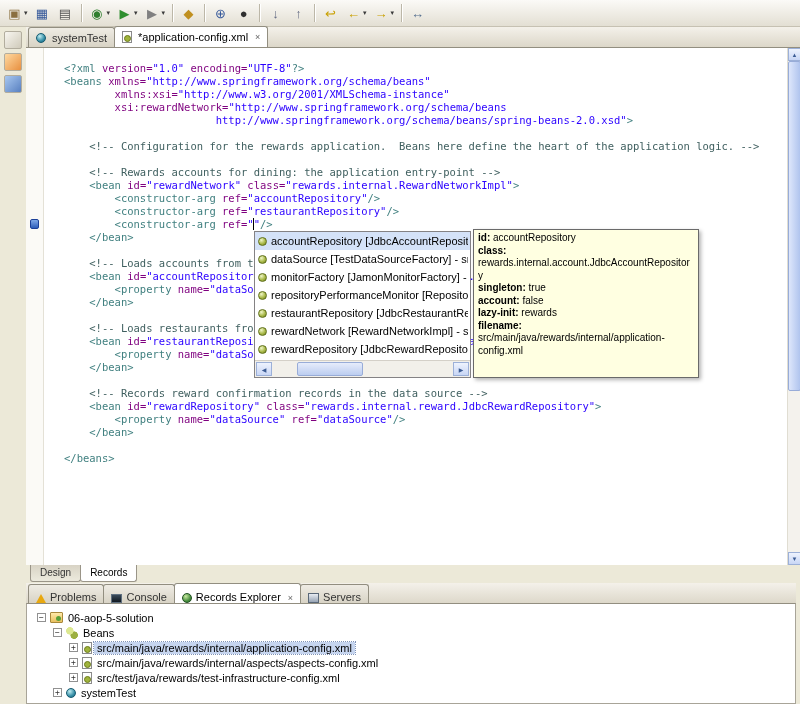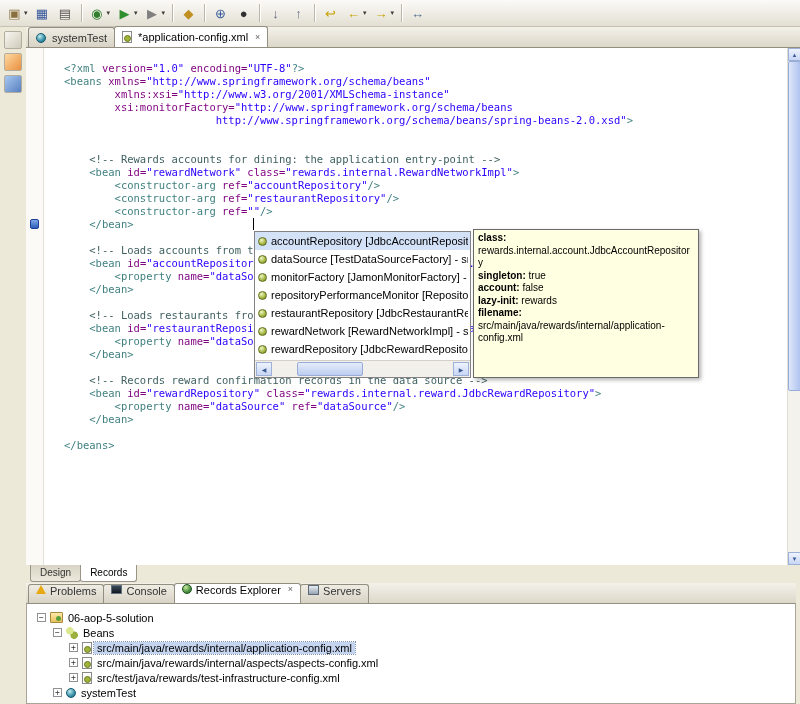--- a/index.html
+++ b/index.html
@@ -78,21 +78,21 @@
   #modetabs{position:absolute;left:26px;top:565px;right:0;height:36px;background:#ece9d8;
     display:flex;align-items:flex-start;padding-left:4px}
   .mtab{font-size:10px;padding:2px 9px 3px;border:1px solid #9a9588;border-top:none;
     border-radius:0 0 3px 3px;margin-right:-1px;background:linear-gradient(#d8d3c5,#eceadd);color:#333}
   .mtab.active{background:#fff;color:#000;position:relative;z-index:2}
 
   
   #bottom-panel{position:absolute;left:26px;top:583px;right:4px;bottom:0}
   #bottom-tabbar{height:20px;display:flex;align-items:flex-end;padding-left:2px;
     background:linear-gradient(#f4f1ea,#ddd8ca)}
-  .btab{height:19px;display:flex;align-items:flex-start;gap:4px;padding:0 7px;font-size:11px;color:#333;
+  .btab{height:19px;display:flex;align-items:flex-end;gap:4px;padding:0 7px;font-size:11px;color:#333;
     border:1px solid #928e80;border-bottom:none;border-radius:3px 3px 0 0;margin-right:-1px;
     background:linear-gradient(#efece4,#d8d3c5);white-space:nowrap}
   .btab.active{background:#fff;color:#000;height:20px;position:relative;z-index:2}
   #tree-area{position:absolute;left:0;top:20px;right:0;bottom:0;background:#fff;
     border:1px solid #a8a498;border-top:1px solid #928e80}
   #spring-explorer-tree{padding-top:6px}
   .tree-row{height:15px;display:flex;align-items:center;font-size:11px;white-space:nowrap}
   .tree-exp{width:9px;height:9px;border:1px solid #919191;background:#fff;font-size:8px;line-height:7px;
     text-align:center;margin-right:4px;flex:none;color:#333;font-family:"DejaVu Sans Mono",monospace}
   .tree-label{padding:0 3px;color:#000}
@@ -204,23 +204,24 @@
 
 <div id="editor">
   <div id="ruler">
     <div id="cursor-marker"></div>
   </div>
   <div id="codewrap">
     <div id="code-content">
         <div class="ln"><span class="tk-pi">&lt;?xml </span><span class="tk-attr">version=</span><span class="tk-val">"1.0"</span><span class="tk-plain"> </span><span class="tk-attr">encoding=</span><span class="tk-val">"UTF-8"</span><span class="tk-pi">?&gt;</span></div>
         <div class="ln"><span class="tk-tag">&lt;beans </span><span class="tk-attr">xmlns=</span><span class="tk-val">"http://www.springframework.org/schema/beans"</span></div>
         <div class="ln"><span class="tk-plain">        </span><span class="tk-attr">xmlns:xsi=</span><span class="tk-val">"http://www.w3.org/2001/XMLSchema-instance"</span></div>
-        <div class="ln"><span class="tk-plain">        </span><span class="tk-attr">xsi:monitorFactory=</span><span class="tk-val">"http://www.springframework.org/schema/beans</span></div>
+        <div class="ln"><span class="tk-plain">        </span><span class="tk-attr">xsi:rewardNetwork=</span><span class="tk-val">"http://www.springframework.org/schema/beans</span></div>
         <div class="ln"><span class="tk-plain">                        </span><span class="tk-val">http://www.springframework.org/schema/beans/spring-beans-2.0.xsd"</span><span class="tk-tag">&gt;</span></div>
         <div class="ln"></div>
+        <div class="ln"><span class="tk-plain">    </span><span class="tk-comment">&lt;!-- Configuration for the rewards application.  Beans here define the heart of the application logic. --&gt;</span></div>
         <div class="ln"></div>
         <div class="ln"><span class="tk-plain">    </span><span class="tk-comment">&lt;!-- Rewards accounts for dining: the application entry-point --&gt;</span></div>
         <div class="ln"><span class="tk-plain">    </span><span class="tk-tag">&lt;bean </span><span class="tk-attr">id=</span><span class="tk-val">"rewardNetwork"</span><span class="tk-plain"> </span><span class="tk-attr">class=</span><span class="tk-val">"rewards.internal.RewardNetworkImpl"</span><span class="tk-tag">&gt;</span></div>
         <div class="ln"><span class="tk-plain">        </span><span class="tk-tag">&lt;constructor-arg </span><span class="tk-attr">ref=</span><span class="tk-val">"accountRepository"</span><span class="tk-tag">/&gt;</span></div>
         <div class="ln"><span class="tk-plain">        </span><span class="tk-tag">&lt;constructor-arg </span><span class="tk-attr">ref=</span><span class="tk-val">"restaurantRepository"</span><span class="tk-tag">/&gt;</span></div>
         <div class="ln"><span class="tk-plain">        </span><span class="tk-tag">&lt;constructor-arg </span><span class="tk-attr">ref=</span><span class="tk-val">""</span><span class="tk-tag">/&gt;</span></div>
         <div class="ln"><span class="tk-plain">    </span><span class="tk-tag">&lt;/bean&gt;</span></div>
         <div class="ln"></div>
         <div class="ln"><span class="tk-plain">    </span><span class="tk-comment">&lt;!-- Loads accounts from the data source --&gt;</span></div>
         <div class="ln"><span class="tk-plain">    </span><span class="tk-tag">&lt;bean </span><span class="tk-attr">id=</span><span class="tk-val">"accountRepository"</span><span class="tk-plain"> </span><span class="tk-attr">class=</span><span class="tk-val">"rewards.internal.account.JdbcAccountRepository"</span><span class="tk-tag">&gt;</span></div>
@@ -280,20 +281,21 @@
       </div>
     </div>
   <div id="ca-hscroll">
     <div id="ca-left" class="hbtn">◀</div>
     <div id="ca-thumb"></div>
     <div id="ca-right" class="hbtn">▶</div>
   </div>
 </div>
 
 <div id="bean-tooltip">
+    <div class="tt-row"><span class="tt-label">id:</span> <span class="tt-value">accountRepository</span></div>
     <div class="tt-row"><span class="tt-label">class:</span><br><span class="tt-value">rewards.internal.account.JdbcAccountRepository</span></div>
     <div class="tt-row"><span class="tt-label">singleton:</span> <span class="tt-value">true</span></div>
     <div class="tt-row"><span class="tt-label">account:</span> <span class="tt-value">false</span></div>
     <div class="tt-row"><span class="tt-label">lazy-init:</span> <span class="tt-value">rewards</span></div>
     <div class="tt-row"><span class="tt-label">filename:</span> <span class="tt-value">src/main/java/rewards/internal/application-config.xml</span></div>
   </div>
 
 <div id="modetabs">
     <div class="mtab">Design</div>
     <div class="mtab active">Records</div>

